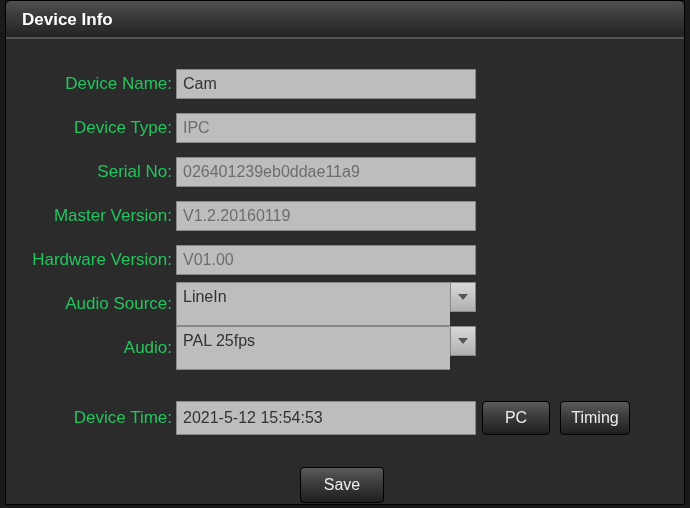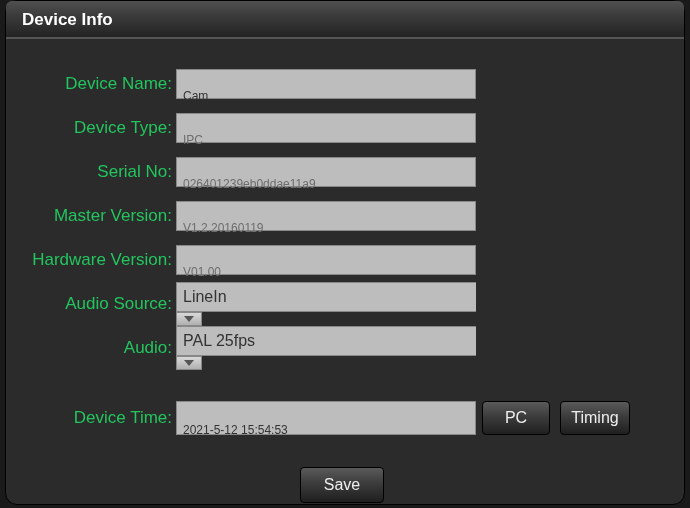--- a/index.html
+++ b/index.html
@@ -13,21 +13,21 @@
     overflow: hidden;
   }
   .panel {
     position: absolute;
     left: 5px;
     top: 0;
     width: 680px;
     height: 505px;
     background: #2b2b2b;
     border: 1px solid #000;
-    border-radius: 12px;
+    border-radius: 2px;
     box-sizing: border-box;
   }
   .panel-header {
     height: 38px;
     line-height: 38px;
     padding-left: 16px;
     font-size: 17px;
     font-weight: bold;
     color: #fff;
     background: linear-gradient(to bottom, #505050 0%, #3b3b3b 40%, #232323 100%);
@@ -52,34 +52,33 @@
     color: #22c55e;
     padding-right: 4px;
     box-sizing: border-box;
   }
   .field-text {
     width: 300px;
     height: 30px;
     background: #bdbdbd;
     border: 1px solid #888;
     box-sizing: border-box;
-    padding: 12px 6px;
-    font-size: 12px;
+    padding: 0 6px;
+    font-size: 16px;
     color: #333;
     line-height: 28px;
   }
   .field-text.readonly {
     color: #6d6d6d;
   }
   .select-wrap {
     display: flex;
     width: 300px;
     height: 44px;
     box-sizing: border-box;
-    flex-direction: column;
   }
   .select-value {
     flex: 1;
     background: #bdbdbd;
     border: 1px solid #888;
     border-right: none;
     padding: 0 6px;
     font-size: 16px;
     color: #333;
     line-height: 28px;

